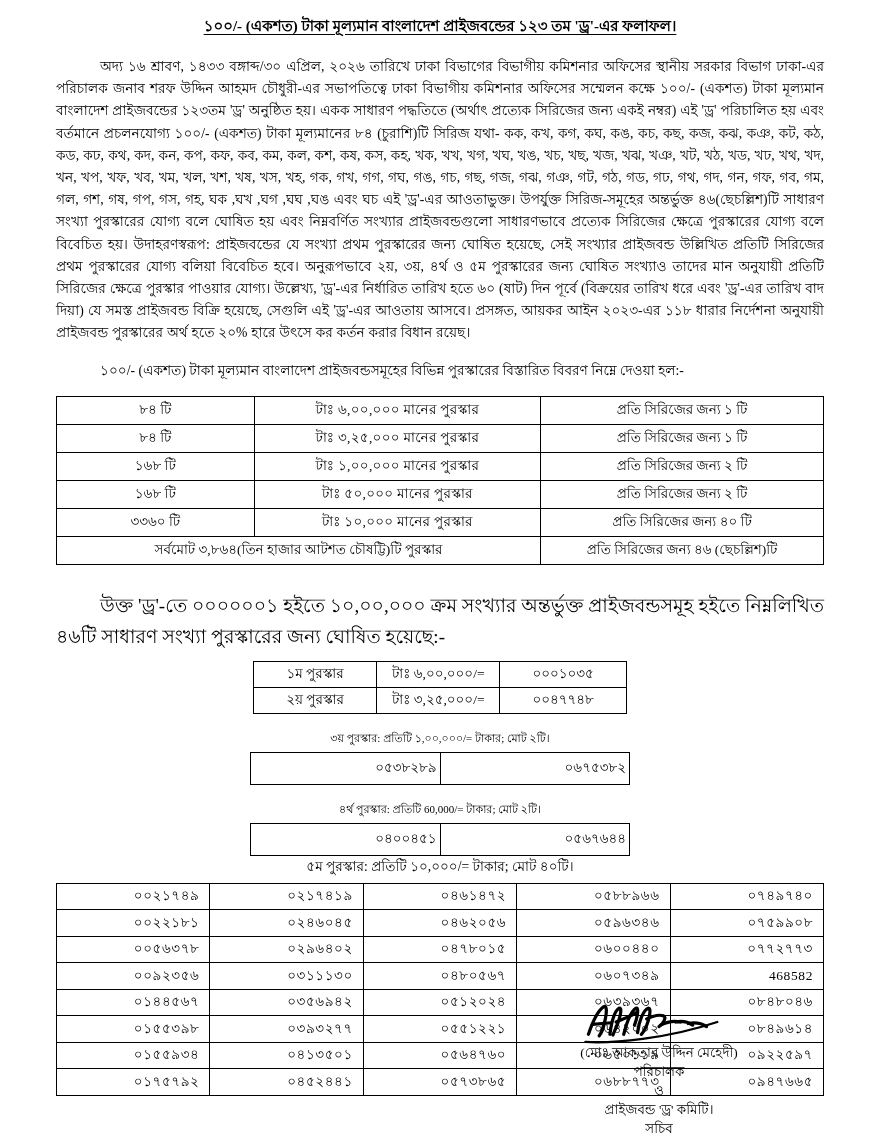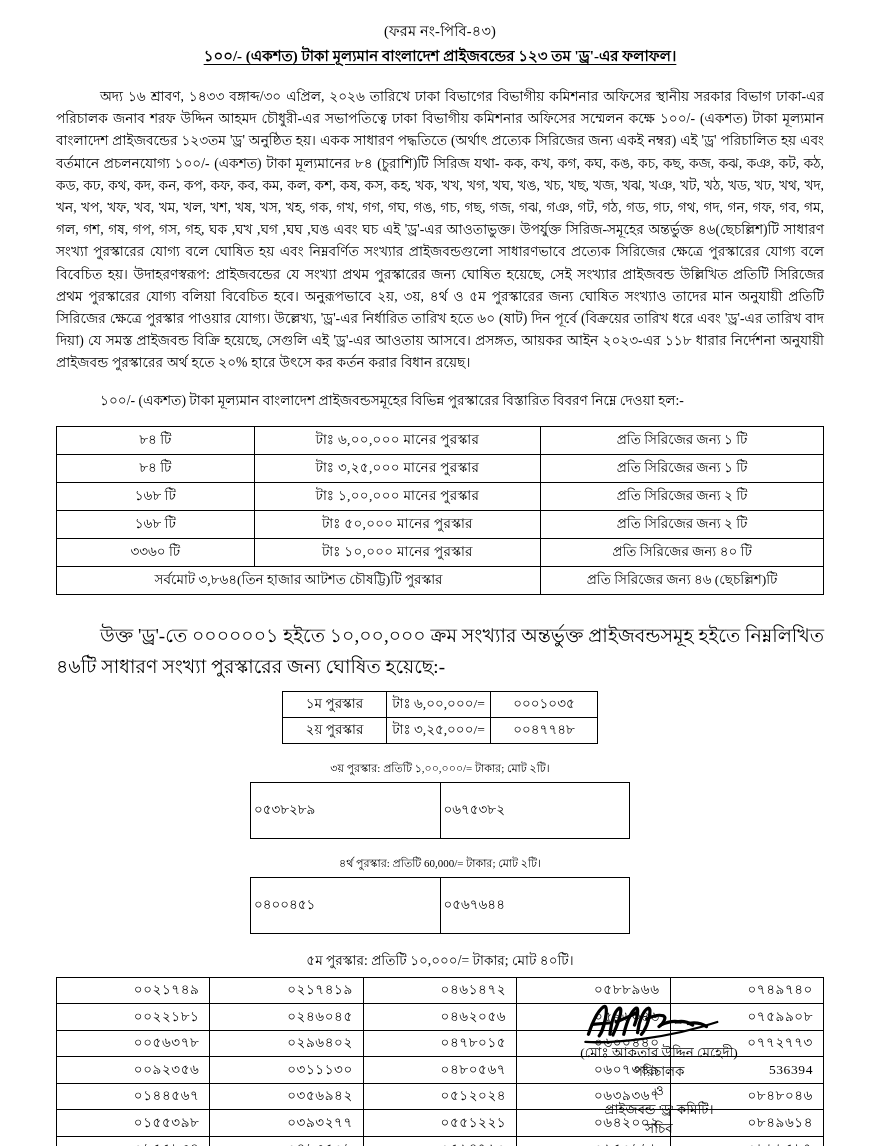--- a/index.html
+++ b/index.html
@@ -79,50 +79,49 @@
     line-height: 1.62;
     text-indent: 44px;
     text-align: justify;
   }
 
   .tbl-center-wrap {
     display: flex;
     justify-content: center;
     margin-top: 8px;
   }
-  .top2-table { width: 316px; table-layout: fixed; }
+  .top2-table { width: 374px; table-layout: fixed; }
   .top2-table td {
     border: 1.3px solid #000;
     height: 23px;
     text-align: center;
     padding: 1px 3px;
   }
   .top2-table .p1 { width: 33%; }
   .top2-table .p2 { width: 33%; }
   .top2-table .p3 { width: 34%; }
 
   .sub-head {
     text-align: center;
     font-size: 11px;
     margin-top: 16px;
     margin-bottom: 3px;
   }
   .pair-table { width: 380px; table-layout: fixed; }
   .pair-table td {
     border: 1.3px solid #000;
     height: 23px;
-    text-align: left;
+    text-align: right;
     width: 50%;
-    padding: 16px 3px;
+    padding: 4px 3px;
   }
 
   .fifth-head {
     text-align: center;
     font-size: 13.6px;
-    margin-top: 16px;
     margin-bottom: 4px;
     font-family: Liberation Serif, serif;
   }
   .fifth-table {
     width: 100%;
     table-layout: fixed;
     margin-top: 2px;
   }
   .fifth-table td {
     border: 1.2px solid #000;
@@ -149,21 +148,20 @@
     margin-left: auto;
     margin-right: auto;
   }
   .footer-line { white-space: nowrap; }
 </style>
 </head>
 <body>
 
 <div class="page">
 
-  <div class="form-no">(ফরম নং-পিবি-৪৩)</div>
 
   <div class="doc-title">১০০/- (একশত) টাকা মূল্যমান বাংলাদেশ প্রাইজবন্ডের ১২৩ তম 'ড্র'-এর ফলাফল।</div>
 
   <div class="body-para">অদ্য ১৬ শ্রাবণ, ১৪৩৩ বঙ্গাব্দ/৩০ এপ্রিল, ২০২৬ তারিখে ঢাকা বিভাগের বিভাগীয় কমিশনার অফিসের স্থানীয় সরকার বিভাগ ঢাকা-এর পরিচালক জনাব শরফ উদ্দিন আহমদ চৌধুরী-এর সভাপতিত্বে ঢাকা বিভাগীয় কমিশনার অফিসের সম্মেলন কক্ষে ১০০/- (একশত) টাকা মূল্যমান বাংলাদেশ প্রাইজবন্ডের ১২৩তম 'ড্র' অনুষ্ঠিত হয়। একক সাধারণ পদ্ধতিতে (অর্থাৎ প্রত্যেক সিরিজের জন্য একই নম্বর) এই 'ড্র' পরিচালিত হয় এবং বর্তমানে প্রচলনযোগ্য ১০০/- (একশত) টাকা মূল্যমানের ৮৪ (চুরাশি)টি সিরিজ যথা- কক, কখ, কগ, কঘ, কঙ, কচ, কছ, কজ, কঝ, কঞ, কট, কঠ, কড, কঢ, কথ, কদ, কন, কপ, কফ, কব, কম, কল, কশ, কষ, কস, কহ, খক, খখ, খগ, খঘ, খঙ, খচ, খছ, খজ, খঝ, খঞ, খট, খঠ, খড, খঢ, খথ, খদ, খন, খপ, খফ, খব, খম, খল, খশ, খষ, খস, খহ, গক, গখ, গগ, গঘ, গঙ, গচ, গছ, গজ, গঝ, গঞ, গট, গঠ, গড, গঢ, গথ, গদ, গন, গফ, গব, গম, গল, গশ, গষ, গপ, গস, গহ, ঘক ,ঘখ ,ঘগ ,ঘঘ ,ঘঙ এবং ঘচ এই 'ড্র'-এর আওতাভুক্ত। উপর্যুক্ত সিরিজ-সমূহের অন্তর্ভুক্ত ৪৬(ছেচল্লিশ)টি সাধারণ সংখ্যা পুরস্কারের যোগ্য বলে ঘোষিত হয় এবং নিম্নবর্ণিত সংখ্যার প্রাইজবন্ডগুলো সাধারণভাবে প্রত্যেক সিরিজের ক্ষেত্রে পুরস্কারের যোগ্য বলে বিবেচিত হয়। উদাহরণস্বরূপ: প্রাইজবন্ডের যে সংখ্যা প্রথম পুরস্কারের জন্য ঘোষিত হয়েছে, সেই সংখ্যার প্রাইজবন্ড উল্লিখিত প্রতিটি সিরিজের প্রথম পুরস্কারের যোগ্য বলিয়া বিবেচিত হবে। অনুরূপভাবে ২য়, ৩য়, ৪র্থ ও ৫ম পুরস্কারের জন্য ঘোষিত সংখ্যাও তাদের মান অনুযায়ী প্রতিটি সিরিজের ক্ষেত্রে পুরস্কার পাওয়ার যোগ্য। উল্লেখ্য, 'ড্র'-এর নির্ধারিত তারিখ হতে ৬০ (ষাট) দিন পূর্বে (বিক্রয়ের তারিখ ধরে এবং 'ড্র'-এর তারিখ বাদ দিয়া) যে সমস্ত প্রাইজবন্ড বিক্রি হয়েছে, সেগুলি এই 'ড্র'-এর আওতায় আসবে। প্রসঙ্গত, আয়কর আইন ২০২৩-এর ১১৮ ধারার নির্দেশনা অনুযায়ী প্রাইজবন্ড পুরস্কারের অর্থ হতে ২০% হারে উৎসে কর কর্তন করার বিধান রয়েছ।</div>
 
   <div class="lead-line">১০০/- (একশত) টাকা মূল্যমান বাংলাদেশ প্রাইজবন্ডসমূহের বিভিন্ন পুরস্কারের বিস্তারিত বিবরণ নিম্নে দেওয়া হল:-</div>
 
   <table class="prize-table">
     <tbody>
       <tr>
@@ -263,21 +261,21 @@
         <td>০২৯৬৪০২</td>
         <td>০৪৭৮০১৫</td>
         <td>০৬০০৪৪০</td>
         <td>০৭৭২৭৭৩</td>
       </tr>
       <tr>
         <td>০০৯২৩৫৬</td>
         <td>০৩১১১৩০</td>
         <td>০৪৮০৫৬৭</td>
         <td>০৬০৭৩৪৯</td>
-        <td>536394</td>
+        <td>468582</td>
       </tr>
       <tr>
         <td>০১৪৪৫৬৭</td>
         <td>০৩৫৬৯৪২</td>
         <td>০৫১২০২৪</td>
         <td>০৬৩৯৩৬৭</td>
         <td>০৮৪৮০৪৬</td>
       </tr>
       <tr>
         <td>০১৫৫৩৯৮</td>

